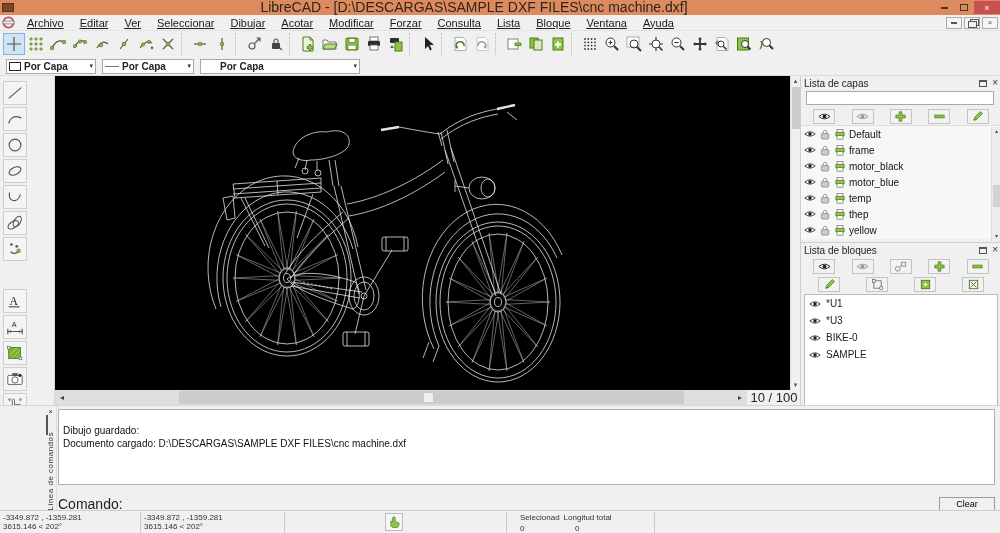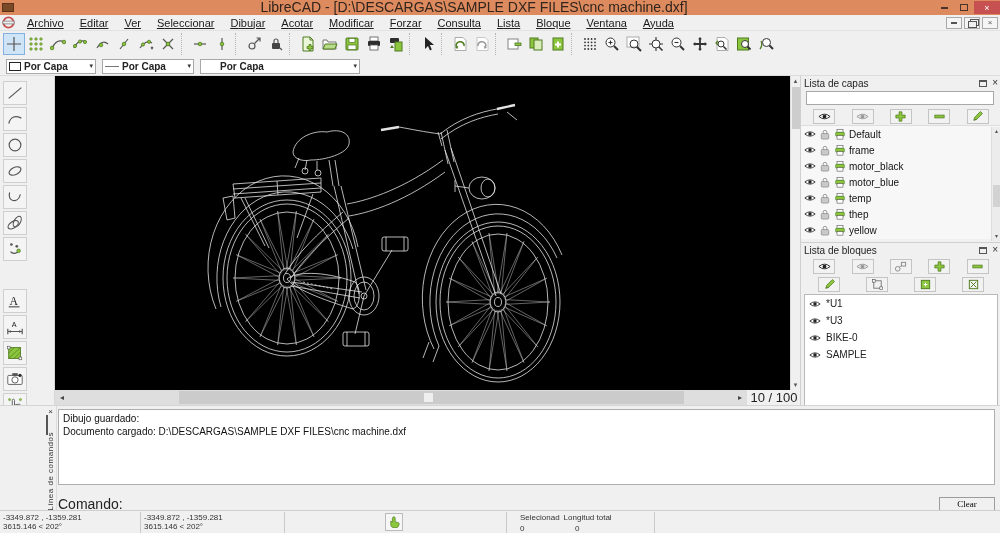--- a/index.html
+++ b/index.html
@@ -95,25 +95,25 @@
   #block-list { height:112px; background:#fff; border:1px solid #b9b9b9; margin:1px 3px; }
   .block-row { height:17px; display:flex; align-items:center; gap:5px; padding-left:4px; font-size:10px; }
   .block-row svg { width:12px; height:12px; }
 
   
   #command-dock { position:absolute; left:0; top:405px; width:1000px; height:105px; background:#f0f0f0; border-top:1px solid #d5d5d5; }
   #cmd-strip { position:absolute; left:45px; top:0; width:12px; height:105px; border-right:1px solid #ddd; }
   #cmd-strip .sbtn { width:11px; height:11px; font-size:8px; color:#333; display:flex; align-items:center; justify-content:center; }
   #cmd-strip .i-float { margin:1px 0 0 1px; }
   #cmd-vlabel { position:absolute; left:1px; top:26px; writing-mode:vertical-rl; transform:rotate(180deg); font-size:8px; color:#333; letter-spacing:0.5px; }
-  #cmd-history { position:absolute; left:58px; top:3px; width:937px; height:76px; background:#fff; border:1px solid #aeaeae; font-size:10px; padding:2px 4px; line-height:13px; color:#111; }
+  #cmd-history { position:absolute; left:58px; top:3px; width:937px; height:76px; background:#fff; border:1px solid #aeaeae; font-size:10px; padding:14px 4px; line-height:13px; color:#111; }
   #cmd-row { position:absolute; left:58px; top:91px; width:937px; height:14px; display:flex; align-items:center; }
   #cmd-label { font-size:14px; margin-right:4px; }
   #cmd-input { flex:1; height:13px; border:none; background:#f0f0f0; font-size:10px; }
-  #clear-btn { width:56px; height:14px; font-size:9px; border:1px solid #9c9c9c; background:#f0f0f0; line-height:11px;font-family:Liberation Serif, serif; }
+  #clear-btn { width:56px; height:14px; font-size:9px; border:1px solid #9c9c9c; background:#f0f0f0; line-height:11px; }
 
   
   #statusbar { position:absolute; left:0; top:510px; width:1000px; height:23px; background:#f0f0f0; border-top:1px solid #cfcfcf; font-size:8px; color:#333; }
   .scell { position:absolute; top:1px; height:21px; border-right:1px solid #c9c9c9; padding:1px 3px; line-height:9px; }
   #scell-abs { left:0; width:141px; }
   #scell-rel { left:141px; width:144px; border-left:none; }
   #scell-mid { left:285px; width:222px; }
   #mouse-btn { position:absolute; left:100px; top:1px; width:18px; height:18px; border:1px solid #bbb; background:#f6f6f6; display:flex; align-items:center; justify-content:center; padding:0; }
   #mouse-btn svg { width:12px; height:12px; }
   #scell-sel { left:507px; width:138px;margin-left:10px; }

